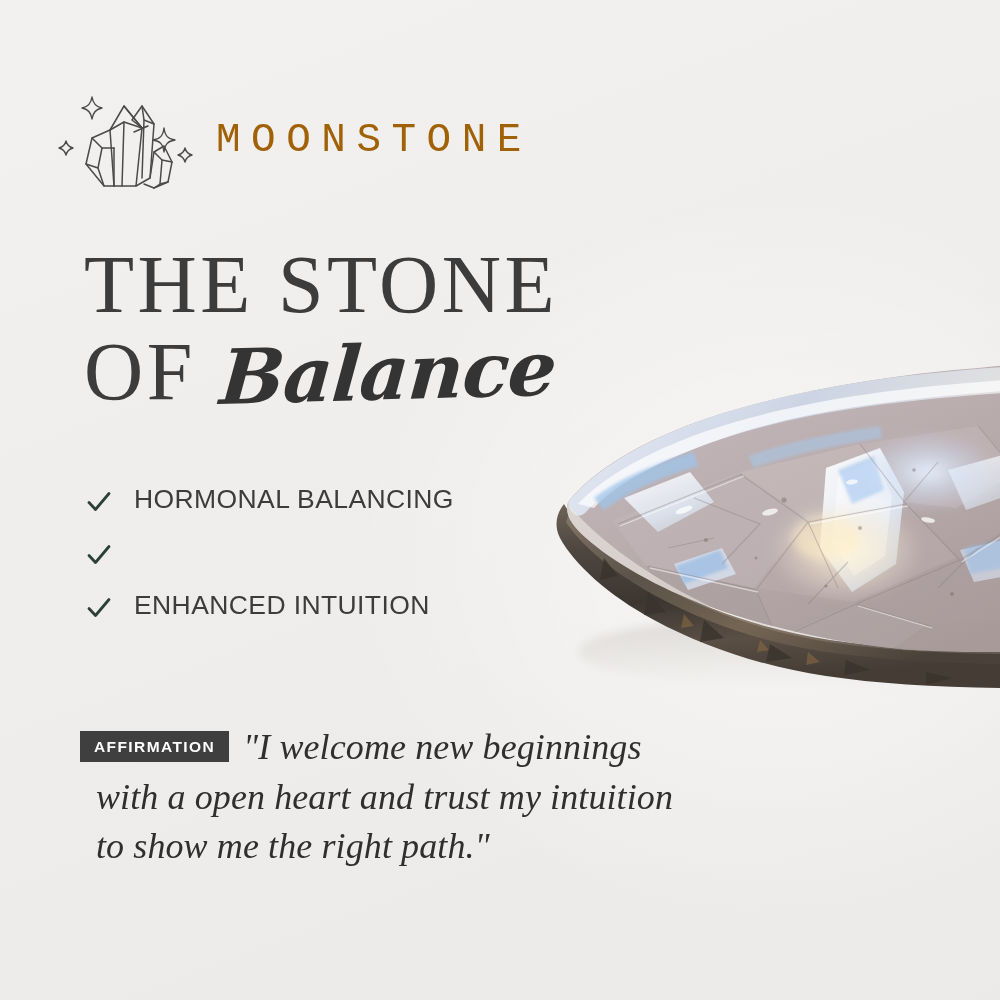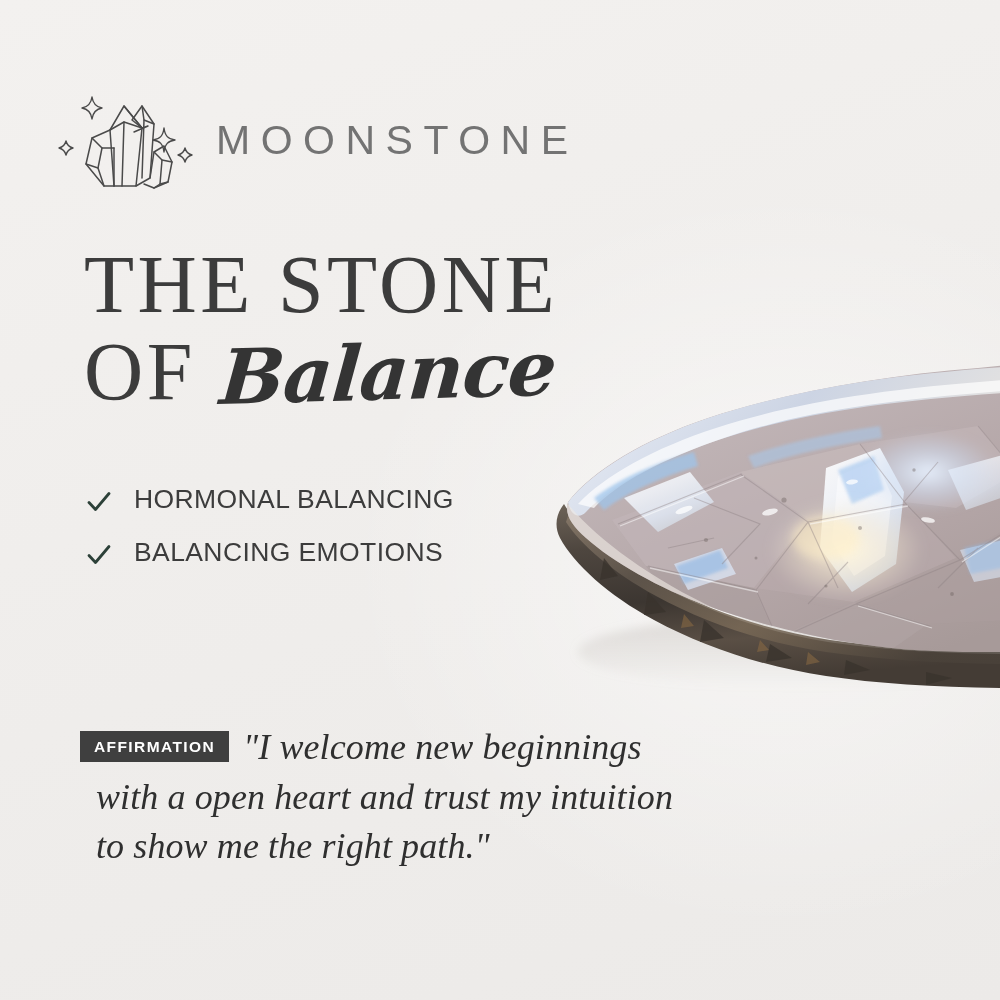--- a/index.html
+++ b/index.html
@@ -41,25 +41,25 @@
     display: flex;
     align-items: center;
     height: 104px;
   }
   .logo-mark {
     width: 152px;
     height: 104px;
     display: block;
   }
   .brand-name {
-    font-family: Liberation Sans, sans-serif;
+    font-family: Liberation Mono, monospace;
     font-size: 41px;
     font-weight: 300;
     letter-spacing: 10.5px;
-    color: #737373;
+    color: #a16207;
     white-space: nowrap;
     margin-left: 6px;
     line-height: 1;
     padding-top: 4px;
   }
 
   
   .headline {
     position: absolute;
     left: 84px;
@@ -399,24 +399,29 @@
       <svg class="check-icon" viewBox="0 0 26 26">
         <path d="M3 13.5 L9.5 20.5 L23 4.5" fill="none" stroke="#2c4038" stroke-width="2.8" stroke-linecap="round" stroke-linejoin="round"></path>
       </svg>
       <span class="benefit-label">HORMONAL BALANCING</span>
     </div>
 
     <div class="benefit-item">
       <svg class="check-icon" viewBox="0 0 26 26">
         <path d="M3 13.5 L9.5 20.5 L23 4.5" fill="none" stroke="#2c4038" stroke-width="2.8" stroke-linecap="round" stroke-linejoin="round"></path>
       </svg>
-      <span class="benefit-label">BALANCING EMOTIONS</span>
     </div>
 
 
+    <div class="benefit-item">
+      <svg class="check-icon" viewBox="0 0 26 26">
+        <path d="M3 13.5 L9.5 20.5 L23 4.5" fill="none" stroke="#2c4038" stroke-width="2.8" stroke-linecap="round" stroke-linejoin="round"></path>
+      </svg>
+      <span class="benefit-label">ENHANCED INTUITION</span>
+    </div>
 
   </div>
 
   <div class="affirmation">
     <span class="affirmation-badge">AFFIRMATION</span><span class="affirmation-text">"I welcome new beginnings</span>
     <span class="affirmation-text affirmation-body">with a open heart and trust my intuition</span>
     <span class="affirmation-text affirmation-body">to show me the right path."</span>
   </div>
 
 </div>

